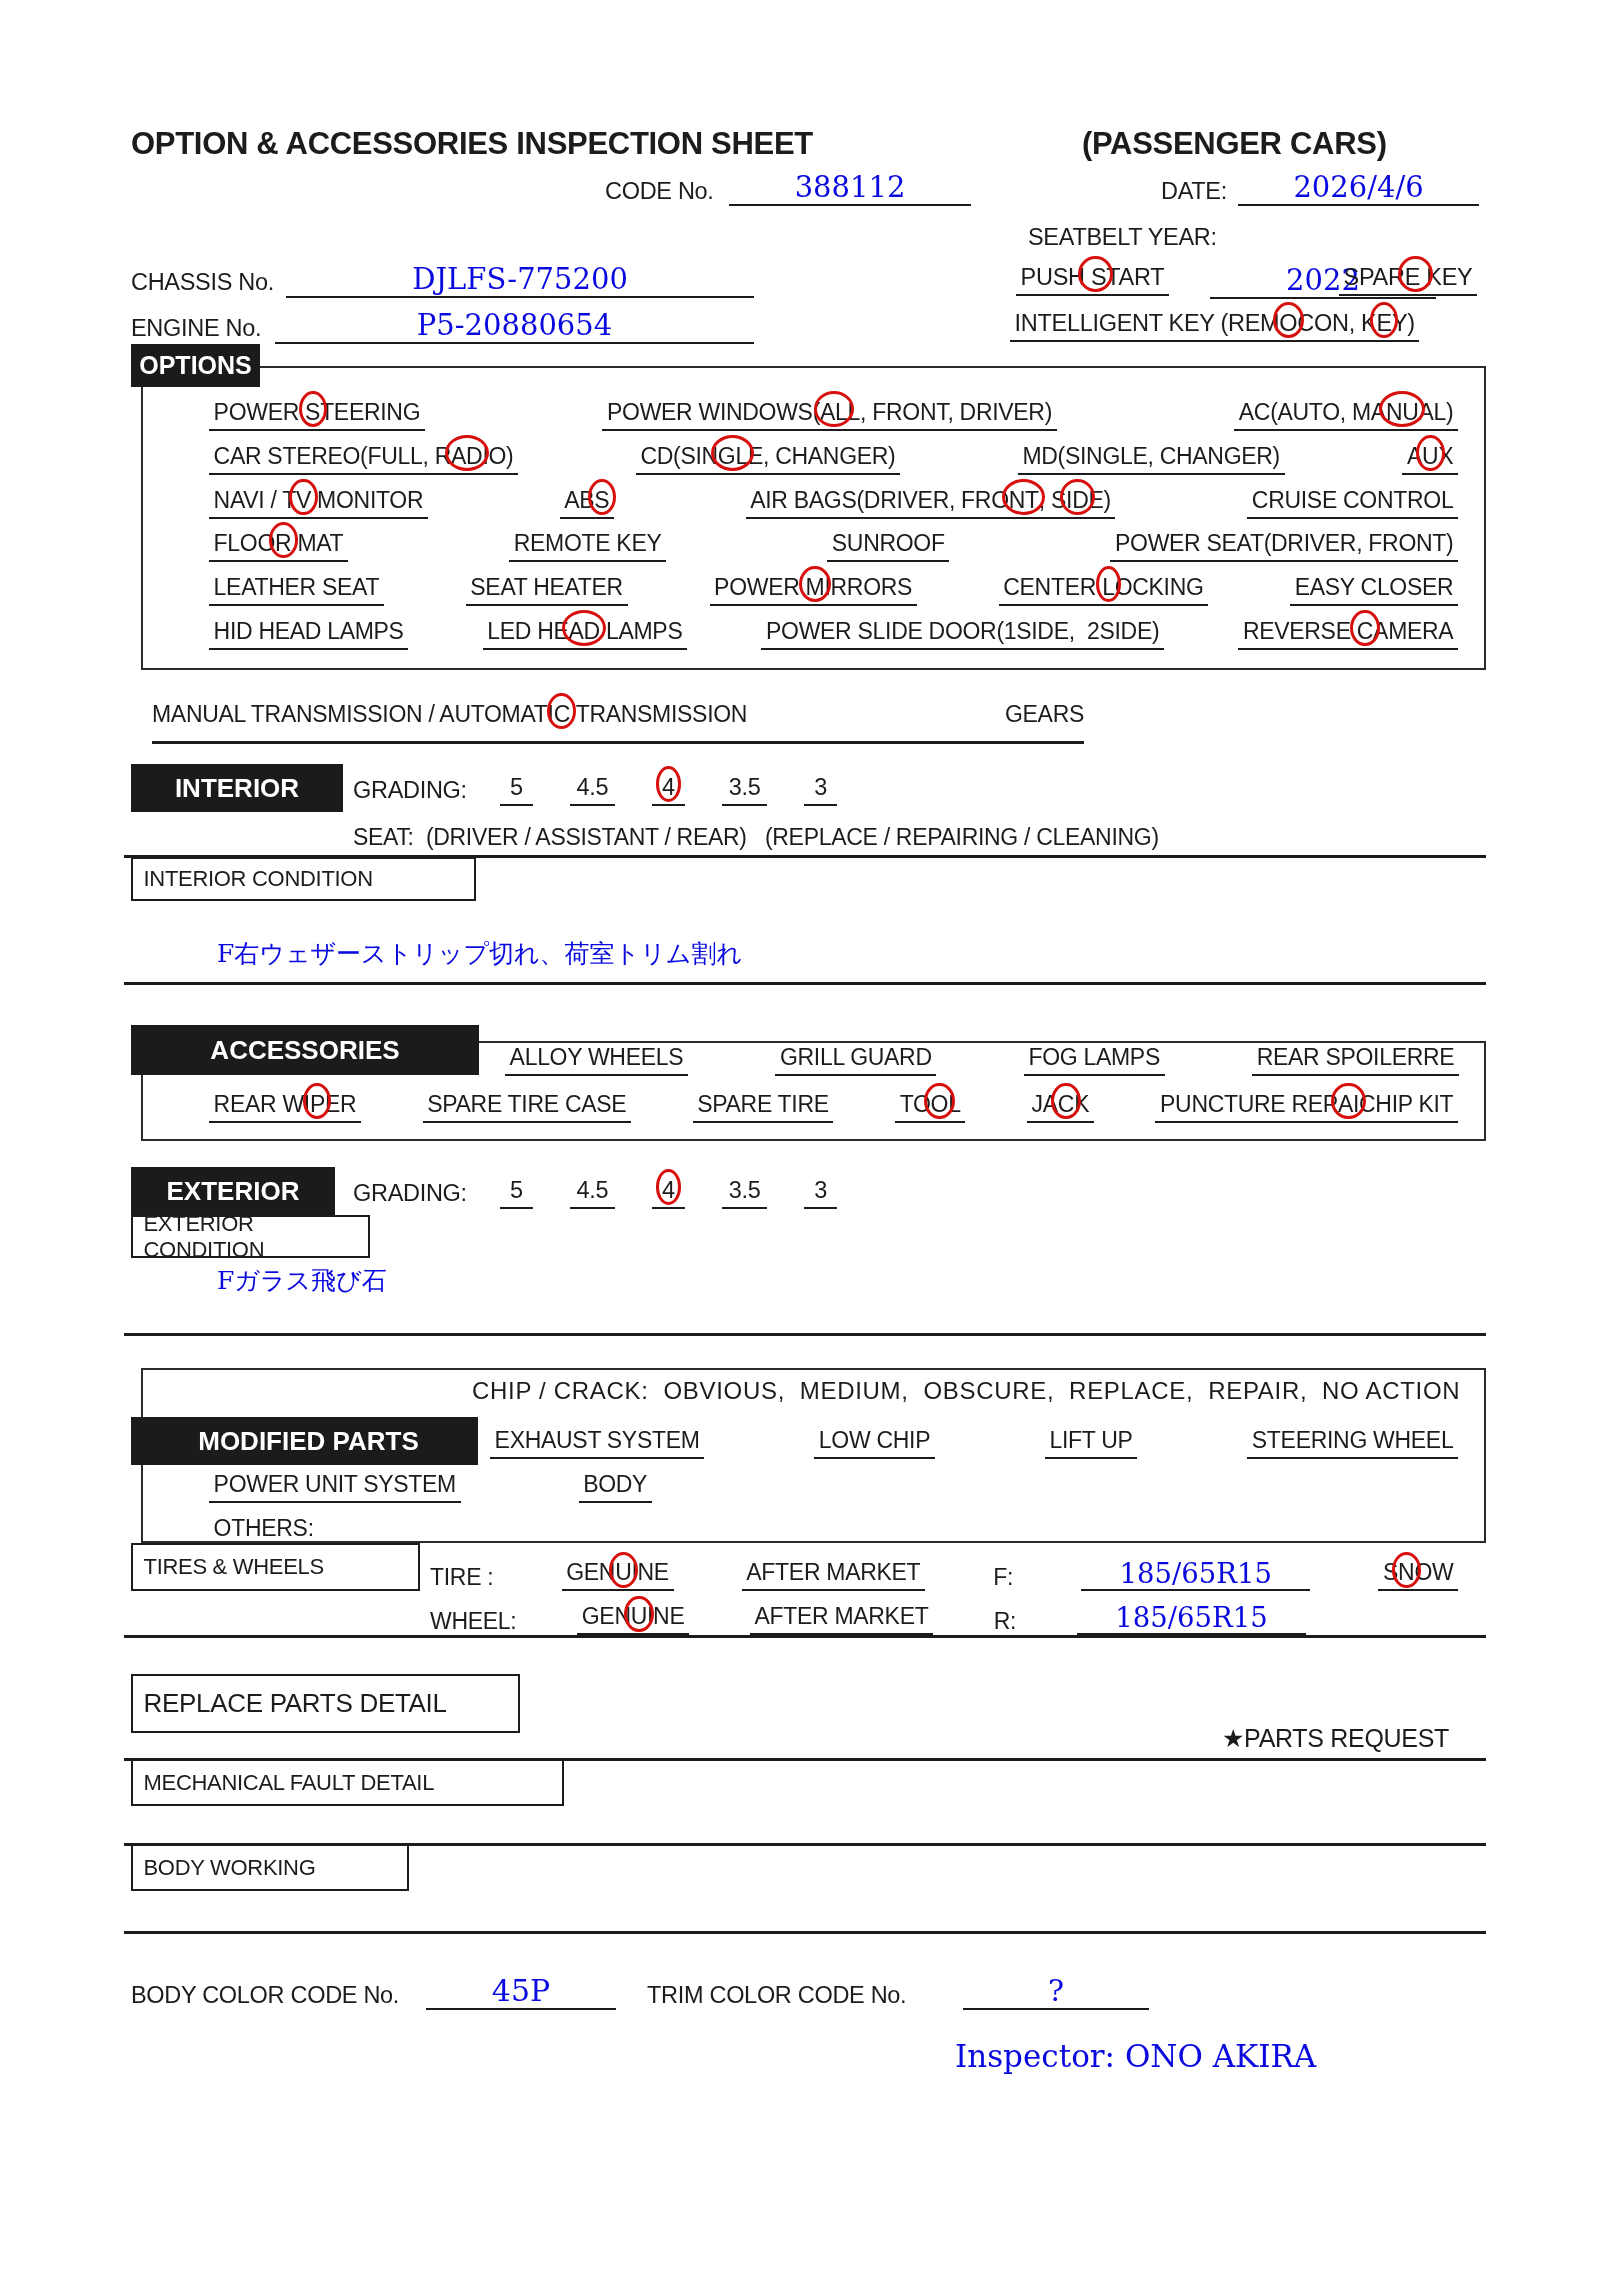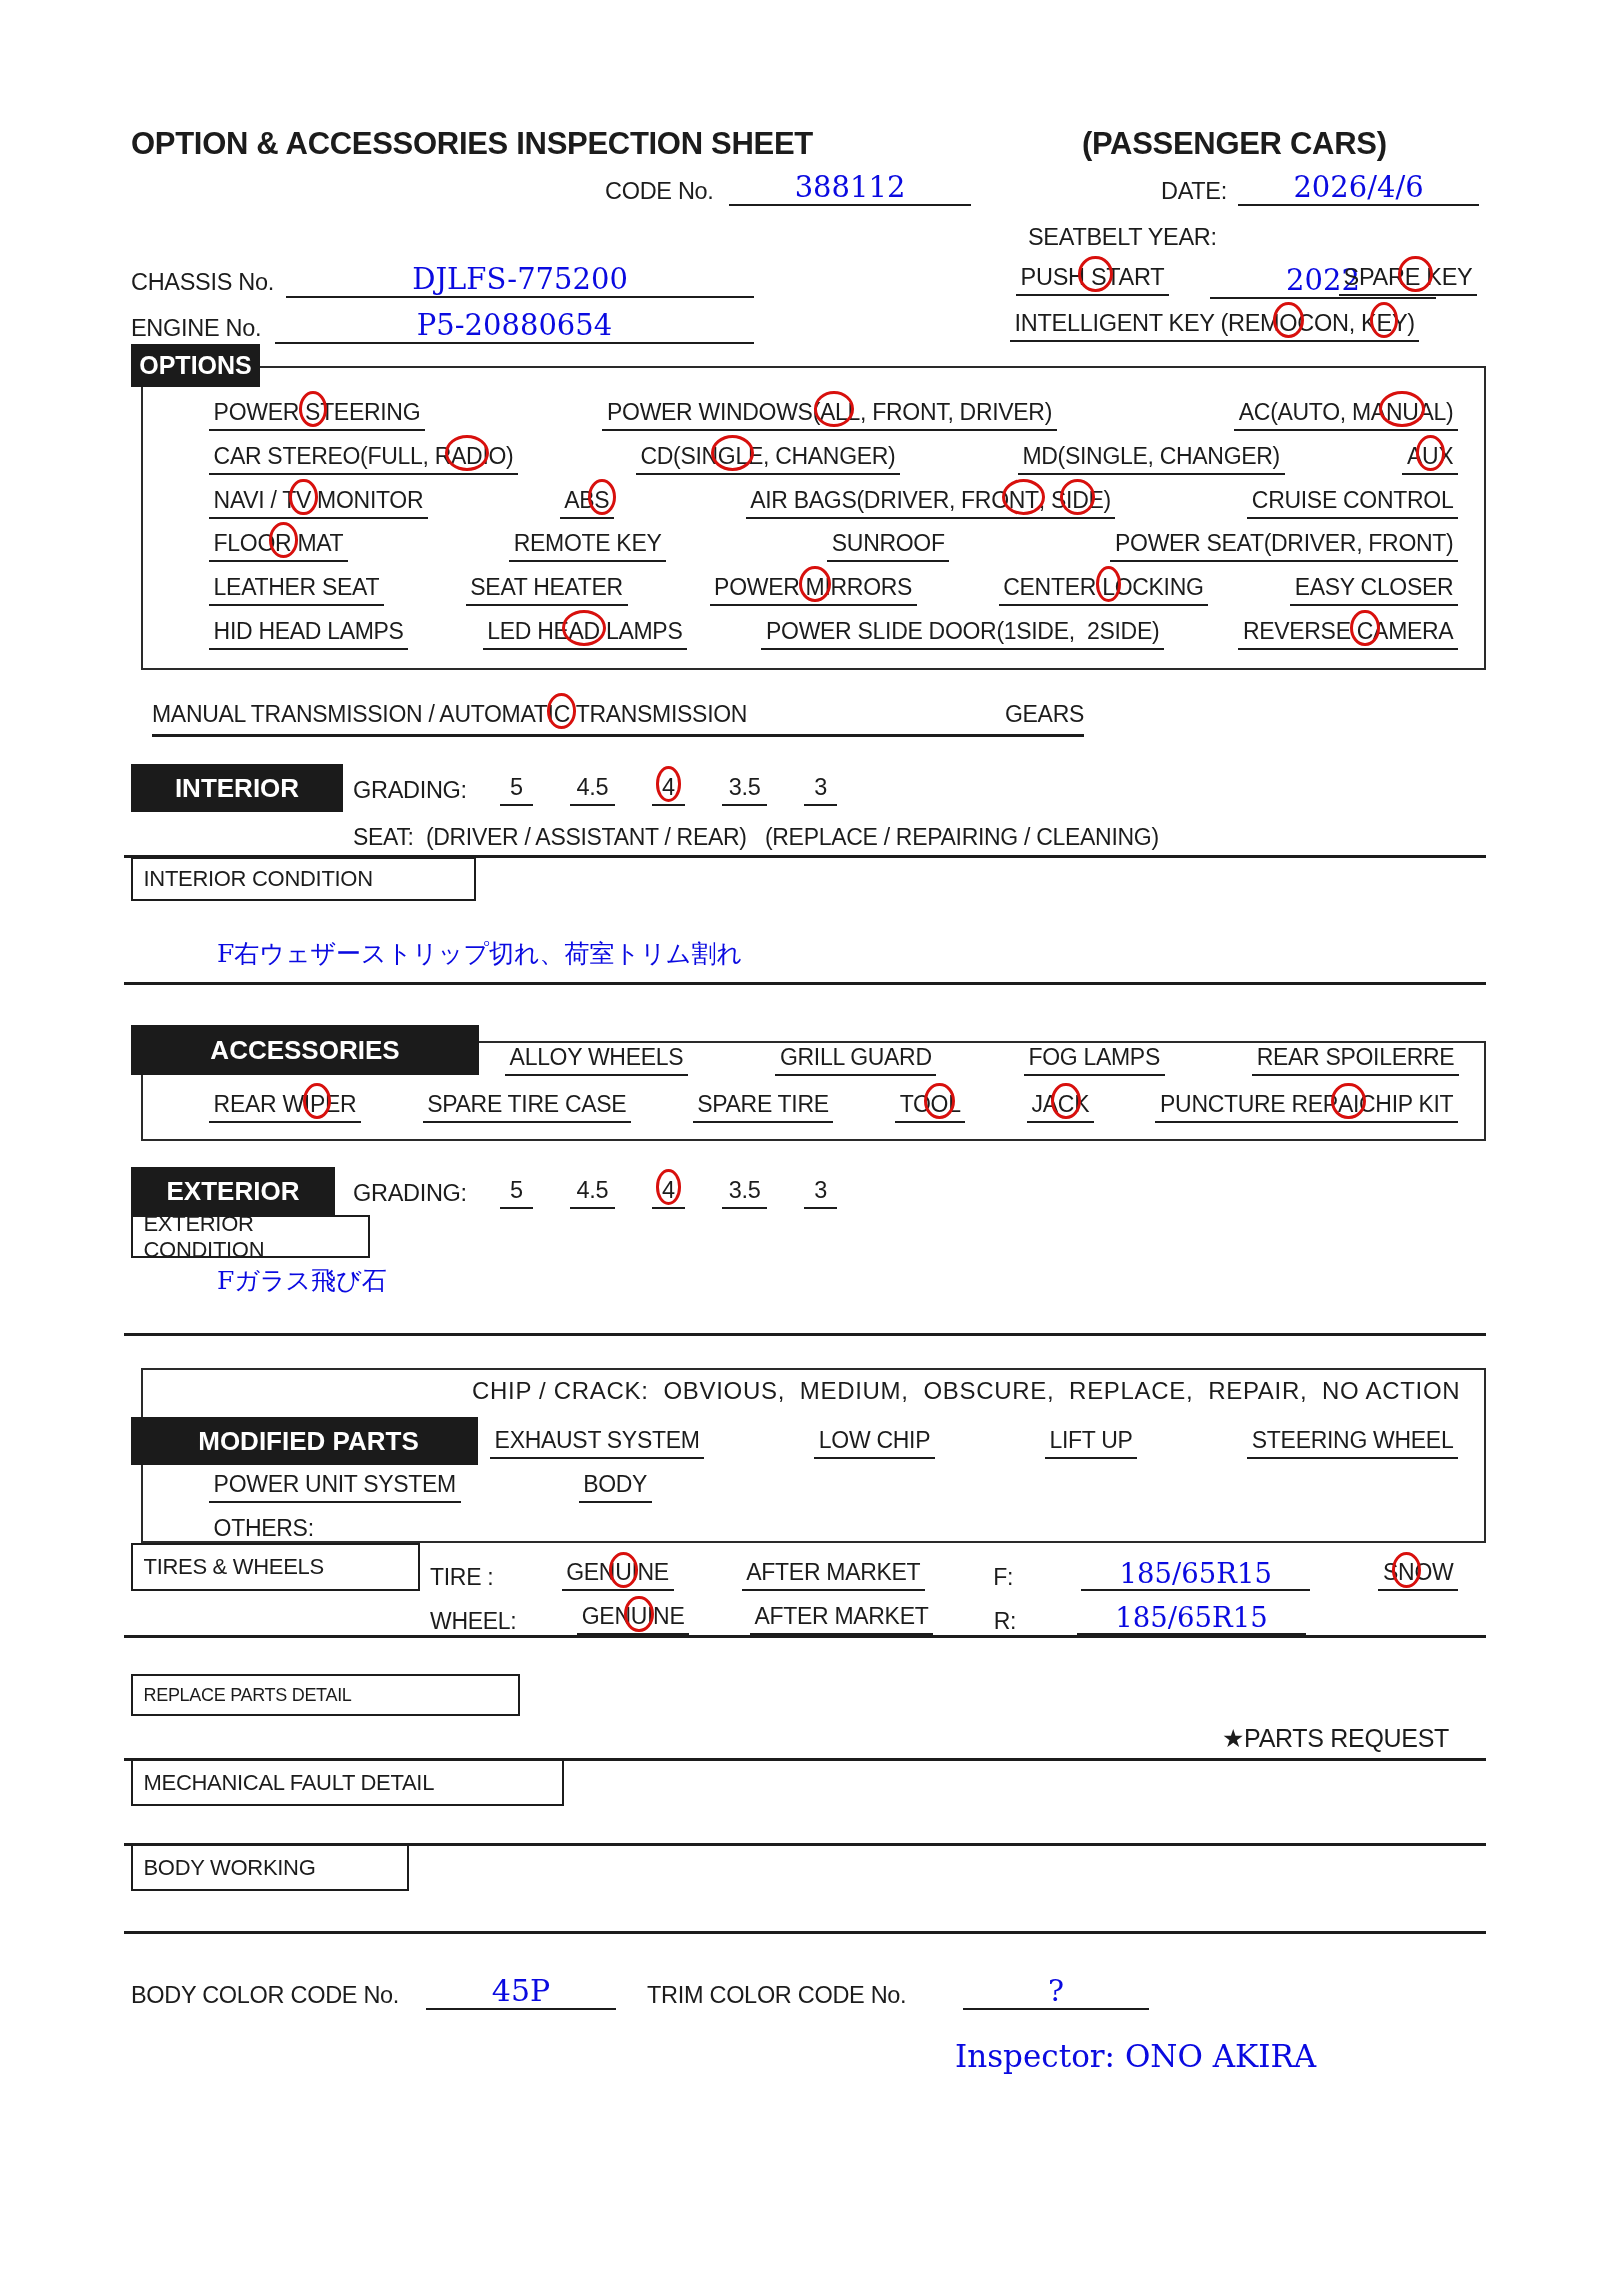--- a/index.html
+++ b/index.html
@@ -117,21 +117,21 @@
       <span class="opt"><span style="white-space: pre;">CENTER </span><span class="c" style="white-space: pre;">L</span><span style="white-space: pre;">OCKING</span></span>
       <span class="opt"><span style="white-space: pre;">EASY CLOSER</span></span>
     </div>
   <div class="abs row fs35" style="left:209px; top:618px; width:1249px;">
       <span class="opt"><span style="white-space: pre;">HID HEAD LAMPS</span></span>
       <span class="opt"><span style="white-space: pre;">LED HE</span><span class="c" style="white-space: pre;">AD</span><span style="white-space: pre;"> LAMPS</span></span>
       <span class="opt"><span style="white-space: pre;">POWER SLIDE DOOR(1SIDE,  2SIDE)</span></span>
       <span class="opt"><span style="white-space: pre;">REVERSE </span><span class="c" style="white-space: pre;">C</span><span style="white-space: pre;">AMERA</span></span>
     </div>
 
-  <div class="abs fs35" style="left:152px; top:701px; width:932px; border-bottom:3.3px solid #1c1c1c; padding-bottom:6px; display:flex; justify-content:space-between;">
+  <div class="abs fs35" style="left:152px; top:701px; width:932px; border-bottom:3.3px solid #1c1c1c; padding-bottom:13px; display:flex; justify-content:space-between;">
     <span><span style="white-space: pre;">MANUAL TRANSMISSION / AUTOMATI</span><span class="c" style="white-space: pre;">C</span><span style="white-space: pre;"> TRANSMISSION</span></span>
     <span>GEARS</span>
   </div>
 
   <div class="abs blackbox fs40" style="left:131px; top:764px; width:212px; height:48px;">INTERIOR</div>
   <div class="abs fs36" style="left:353px; top:777px;">GRADING:</div>
   <div class="abs row fs36" style="left:500px; top:774px; width:337px;">
       <span class="opt num"><span style="white-space: pre;">5</span></span>
       <span class="opt num"><span style="white-space: pre;">4.5</span></span>
       <span class="opt num"><span class="c" style="white-space: pre;">4</span></span>
@@ -210,21 +210,21 @@
     <span>WHEEL:</span>
     <span class="opt"><span style="white-space: pre;">GEN</span><span class="c" style="white-space: pre;">U</span><span style="white-space: pre;">INE</span></span>
     <span class="opt"><span style="white-space: pre;">AFTER MARKET</span></span>
     <span>R:</span>
     <span class="blank" style="width:229px; height:38px;">
       <span class="blue" style="font-size:27.5px;">185/65R15</span>
     </span>
   </div>
   <div class="hline" style="left:124px; top:1635px; width:1362px;"></div>
 
-  <div class="abs outline" style="left:131px; top:1674px; width:389px; height:42px; font-size:18px;">
+  <div class="abs outline" style="left:131px; top:1674px; width:389px; height:59px; font-size:26px;">
     <span>REPLACE PARTS DETAIL</span>
   </div>
   <div class="abs fs38" style="left:1222px; top:1724px;">★PARTS REQUEST</div>
   <div class="hline" style="left:124px; top:1758px; width:1362px;"></div>
 
   <div class="abs outline" style="left:131px; top:1759px; width:433px; height:47px; font-size:22px;">
     <span>MECHANICAL FAULT DETAIL</span>
   </div>
   <div class="hline" style="left:124px; top:1843px; width:1362px;"></div>
 

